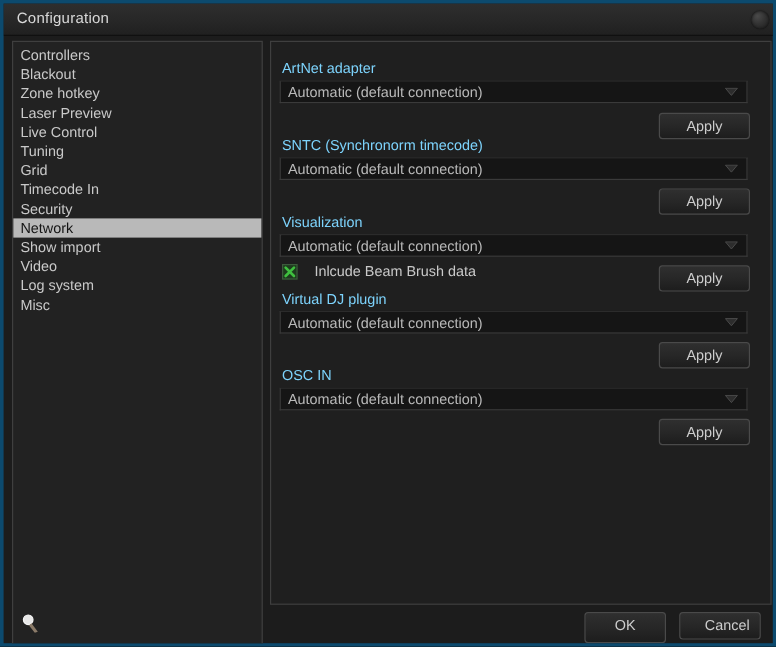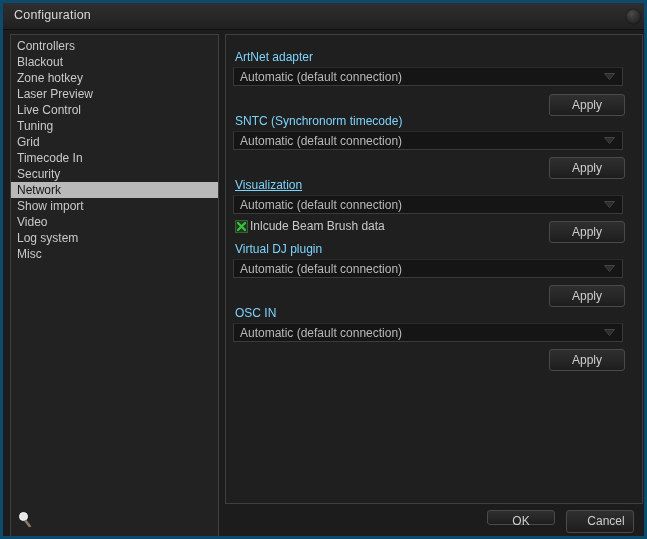--- a/index.html
+++ b/index.html
@@ -158,21 +158,21 @@
   }
 
   
   #checkbox-row {
     position: absolute;
     left: 232px;
     top: 215px;
     height: 16px;
     display: flex;
     align-items: center;
-    gap: 2px;
+    gap: 14px;
   }
   .checkbox-box {
     width: 13px;
     height: 13px;
     background: #1d3b1d;
     border: 1px solid #3c5c3c;
     box-sizing: border-box;
     position: relative;
     cursor: default;
   }
@@ -191,21 +191,21 @@
     position: absolute;
     left: 14px;
     top: 508px;
     width: 18px;
     height: 18px;
   }
   #btn-ok {
     left: 484px;
     top: 507px;
     width: 68px;
-    height: 15px;
+    height: 26px;
     line-height: 21px;
   }
   #btn-cancel {
     left: 563px;
     top: 507px;
     width: 68px;
     height: 23px;
     line-height: 21px;
     padding-left: 12px;
   }
@@ -256,21 +256,21 @@
   <div class="combo" style="top:128px;left:230px;">
     <span class="combo-value">Automatic (default connection)</span>
     <span class="combo-arrow">
       <svg width="11" height="7" viewBox="0 0 11 7">
           <path d="M0.5 0.5 L10.5 0.5 L5.5 6.5 Z" fill="#2d2d2d" stroke="#4c4c4c" stroke-width="0.8"></path>
         </svg>
     </span>
   </div>
   <div class="btn btn-apply" style="top:154px;">Apply</div>
 
-  <div class="field-label" style="top:175px;left:232px;text-decoration:underline;">Visualization</div>
+  <div class="field-label" style="top:175px;left:232px;">Visualization</div>
   <div class="combo" style="top:192px;left:230px;">
     <span class="combo-value">Automatic (default connection)</span>
     <span class="combo-arrow">
       <svg width="11" height="7" viewBox="0 0 11 7">
           <path d="M0.5 0.5 L10.5 0.5 L5.5 6.5 Z" fill="#2d2d2d" stroke="#4c4c4c" stroke-width="0.8"></path>
         </svg>
     </span>
   </div>
   <div id="checkbox-row">
     <span class="checkbox-box">

